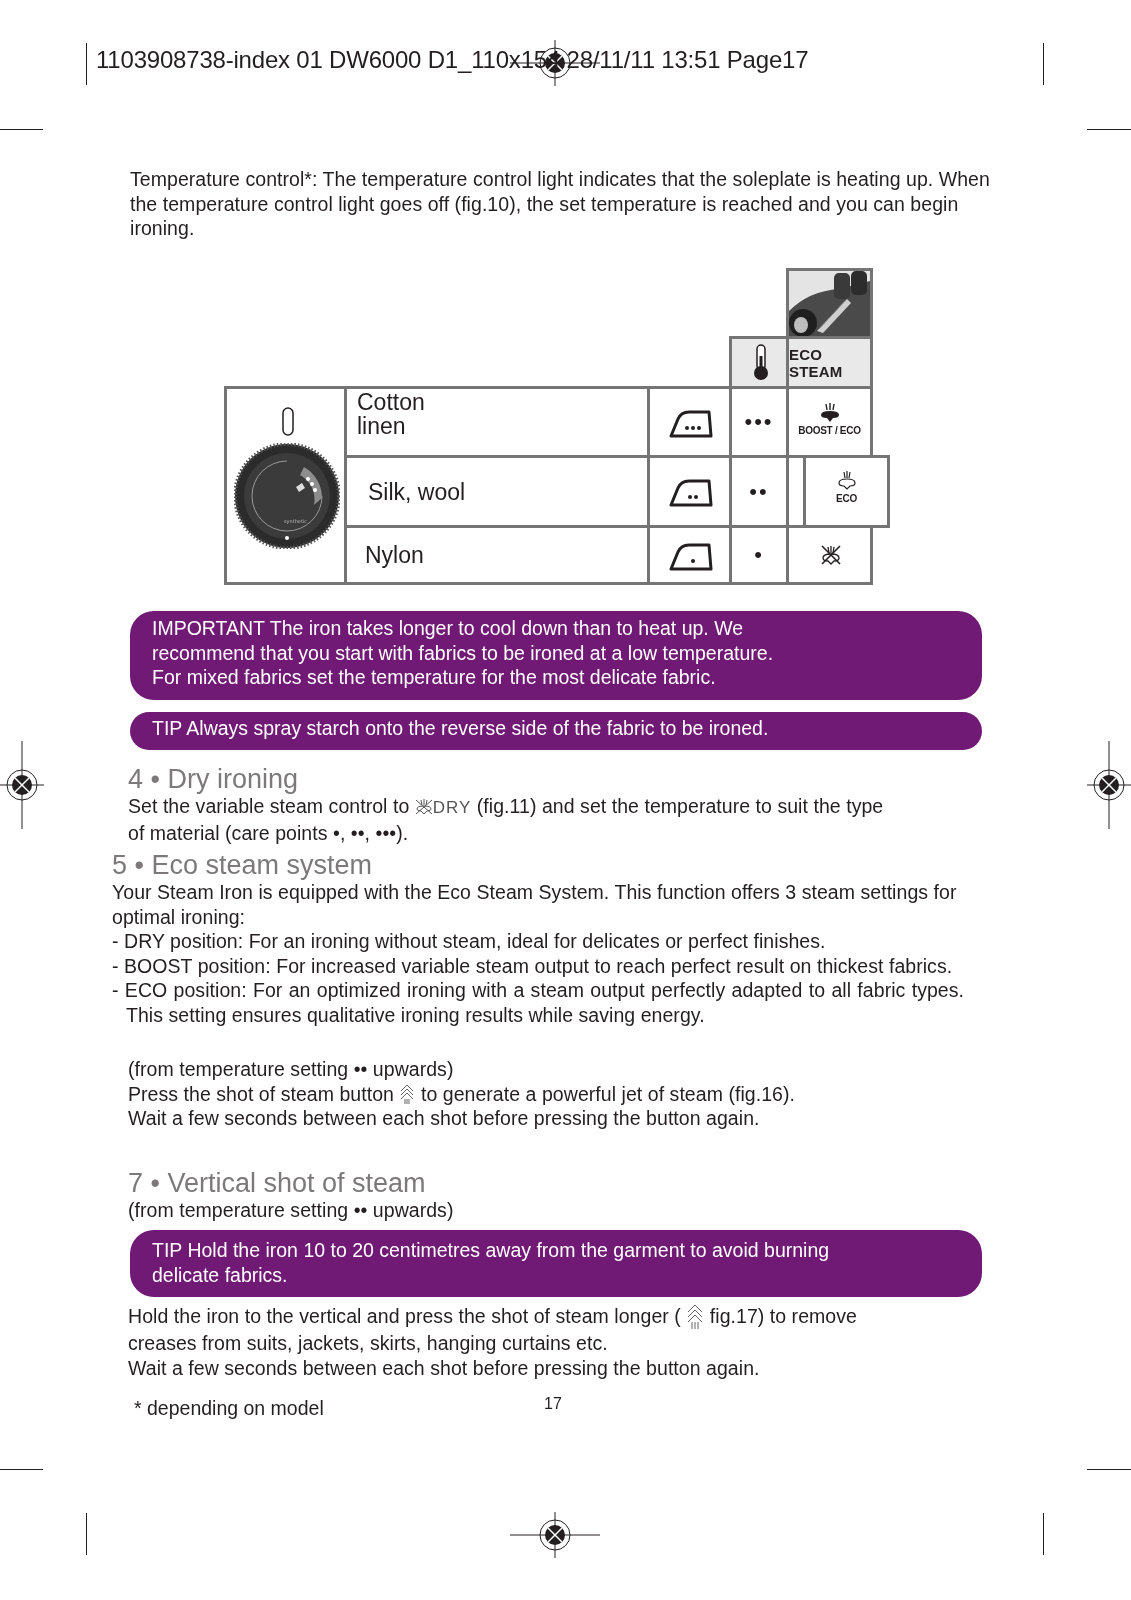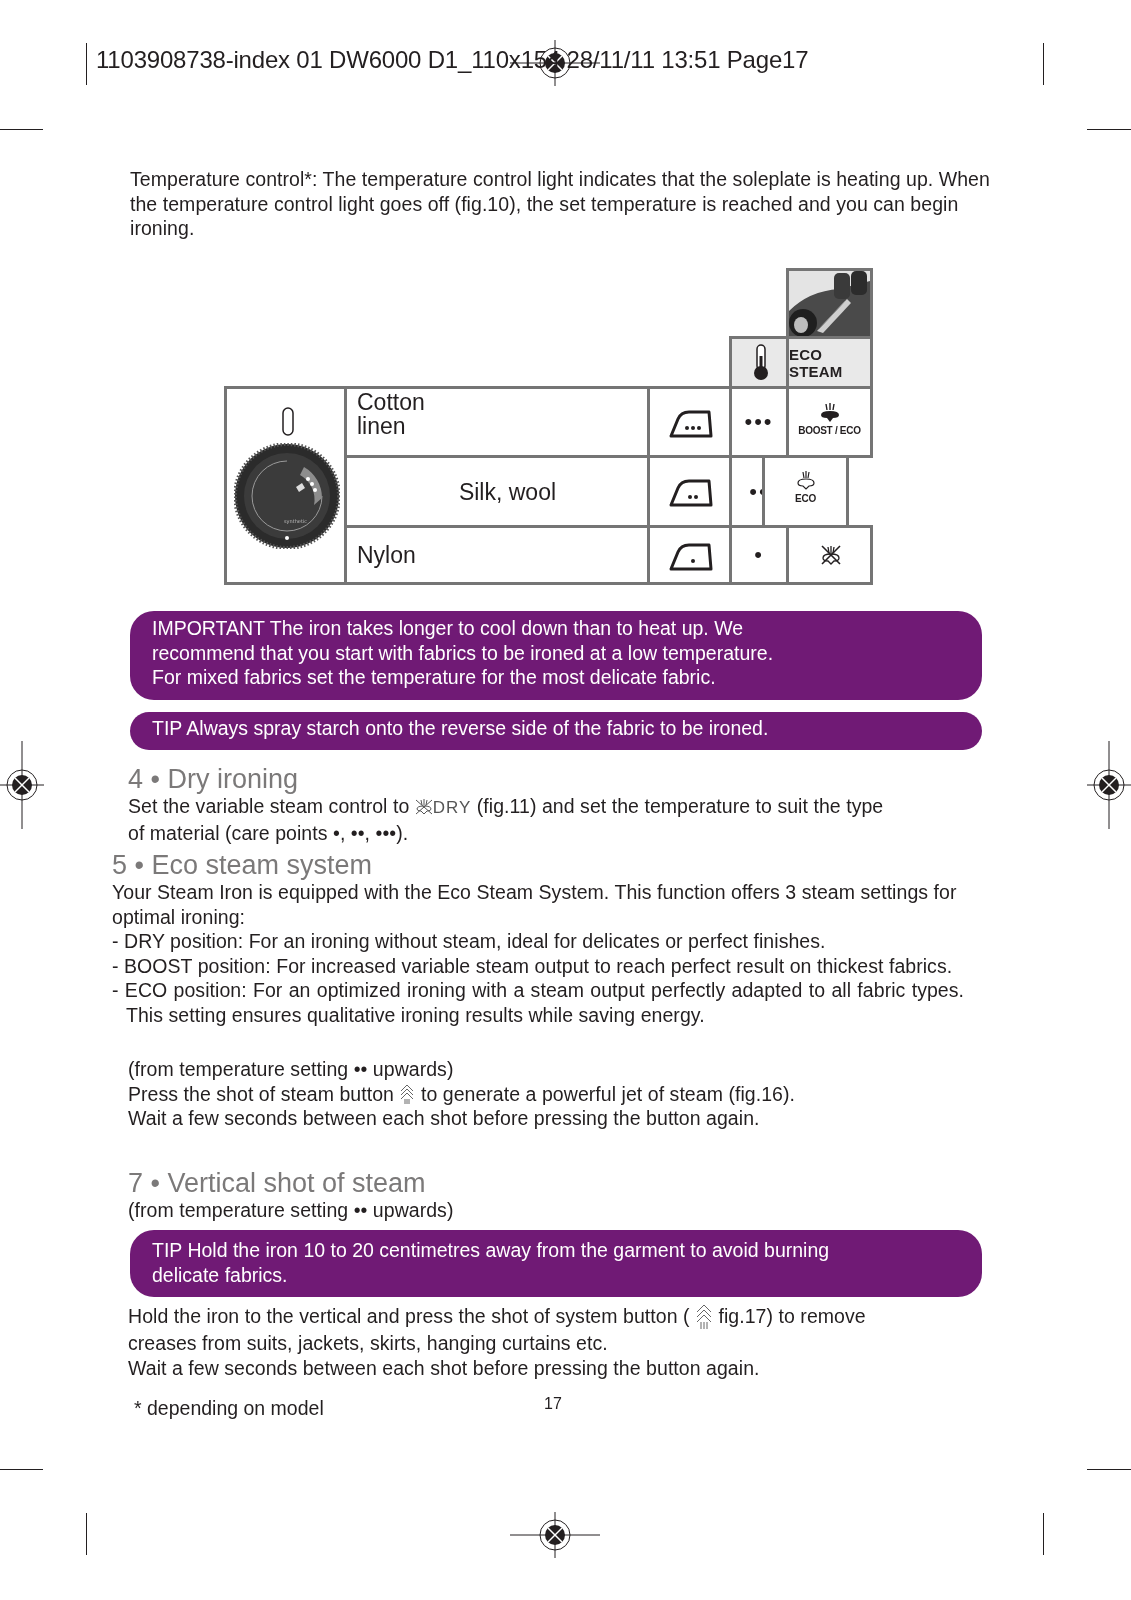--- a/index.html
+++ b/index.html
@@ -117,24 +117,24 @@
       <path d="M62 44 l6 -4 l3 5 l-6 4 z" fill="#ddd"></path>
       <text x="50" y="80" font-size="5" fill="#bbb" font-family="DejaVu Sans, sans-serif">synthetic</text>
       <circle cx="53" cy="95" r="2" fill="#fff"></circle>
     </svg>
   </div>
 
   <div class="cell" style="left:344px;top:386px;width:306px;height:72px;padding:1px 0 0 10px;">
     <div class="fabric">Cotton</div>
     <div class="fabric">linen</div>
   </div>
-  <div class="cell" style="left:344px;top:455px;width:306px;height:73px;display:flex;align-items:center;padding-left:21px;justify-content:center;">
+  <div class="cell" style="left:344px;top:455px;width:306px;height:73px;display:flex;align-items:center;padding-left:21px;">
     <div class="fabric">Silk, wool</div>
   </div>
-  <div class="cell" style="left:344px;top:525px;width:361px;height:60px;display:flex;align-items:center;padding-left:10px;">
+  <div class="cell" style="left:344px;top:525px;width:361px;height:60px;display:flex;align-items:center;padding-left:18px;">
     <div class="fabric">Nylon</div>
   </div>
 
   <div class="cell" style="left:647px;top:386px;width:85px;height:72px;">
     <svg style="position:absolute;left:19px;top:20px" width="44" height="30" viewBox="0 0 44 30">
       <path d="M2 27 L9 10 Q12 3 20 3 L40 3 L42 27 Z" fill="none" stroke="#231f20" stroke-width="3" stroke-linejoin="round"></path>
       <circle cx="18" cy="19" r="2" fill="#231f20"></circle>
         <circle cx="24" cy="19" r="2" fill="#231f20"></circle>
         <circle cx="30" cy="19" r="2" fill="#231f20"></circle>
     </svg>
@@ -165,21 +165,21 @@
 
   <div class="cell" style="left:786px;top:386px;width:87px;height:72px;text-align:center;">
     <svg style="display:block;margin:14px auto 2px" width="22" height="20" viewBox="0 0 22 20">
       <line x1="7" y1="1" x2="8" y2="7" stroke="#231f20" stroke-width="1.4"></line>
       <line x1="11" y1="0" x2="11" y2="7" stroke="#231f20" stroke-width="1.4"></line>
       <line x1="15" y1="1" x2="14" y2="7" stroke="#231f20" stroke-width="1.4"></line>
       <path d="M2 12 Q2 8 11 8 Q20 8 20 12 Q20 15 14 15 L11 19 L8 15 Q2 15 2 12 Z" fill="#231f20"></path>
     </svg>
     <div class="tiny-bold">BOOST / ECO</div>
   </div>
-  <div class="cell" style="left:762px;top:455px;width:87px;height:73px;text-align:center;">
+  <div class="cell" style="left:803px;top:455px;width:87px;height:73px;text-align:center;">
     <svg style="display:block;margin:13px auto 2px" width="22" height="20" viewBox="0 0 22 20">
       <line x1="8" y1="1" x2="9" y2="7" stroke="#231f20" stroke-width="1.2"></line>
       <line x1="11" y1="0" x2="11" y2="7" stroke="#231f20" stroke-width="1.2"></line>
       <line x1="14" y1="1" x2="13" y2="7" stroke="#231f20" stroke-width="1.2"></line>
       <path d="M3 12 Q3 8 11 8 Q19 8 19 12 Q19 15 14 15 L11 18 L8 15 Q3 15 3 12 Z" fill="none" stroke="#231f20" stroke-width="1.2"></path>
     </svg>
     <div class="tiny-bold">ECO</div>
   </div>
   <div class="cell" style="left:786px;top:525px;width:87px;height:60px;">
     <svg style="position:absolute;left:31px;top:16px" width="22" height="22" viewBox="0 0 22 22">
@@ -245,21 +245,21 @@
   <p class="body-text">(from temperature setting •• upwards)</p>
 </div>
 
 <div class="callout" style="top:1230px;height:67px;padding-top:8px;">
   <div>TIP Hold the iron 10 to 20 centimetres away from the garment to avoid burning</div>
   <div>delicate fabrics.</div>
 </div>
 
 <div class="abs" style="left:128px;top:1303px;width:860px;">
   <p class="body-text">
-    <span>Hold the iron to the vertical and press the shot of system button ( </span><svg width="18" height="28" viewBox="0 0 18 28" style="vertical-align:-8px">
+    <span>Hold the iron to the vertical and press the shot of steam longer ( </span><svg width="18" height="28" viewBox="0 0 18 28" style="vertical-align:-8px">
       <path d="M2 9 L9 2 L16 9" fill="none" stroke="#666" stroke-width="1"></path>
         <path d="M2 14 L9 7 L16 14" fill="none" stroke="#666" stroke-width="1"></path>
         <path d="M2 19 L9 12 L16 19" fill="none" stroke="#666" stroke-width="1"></path>
       <line x1="6" y1="19" x2="6" y2="26" stroke="#666" stroke-width="1"></line>
         <line x1="9" y1="19" x2="9" y2="26" stroke="#666" stroke-width="1"></line>
         <line x1="12" y1="19" x2="12" y2="26" stroke="#666" stroke-width="1"></line>
     </svg><span> fig.17) to remove</span>
   </p>
   <p class="body-text">creases from suits, jackets, skirts, hanging curtains etc.</p>
   <p class="body-text">Wait a few seconds between each shot before pressing the button again.</p>

